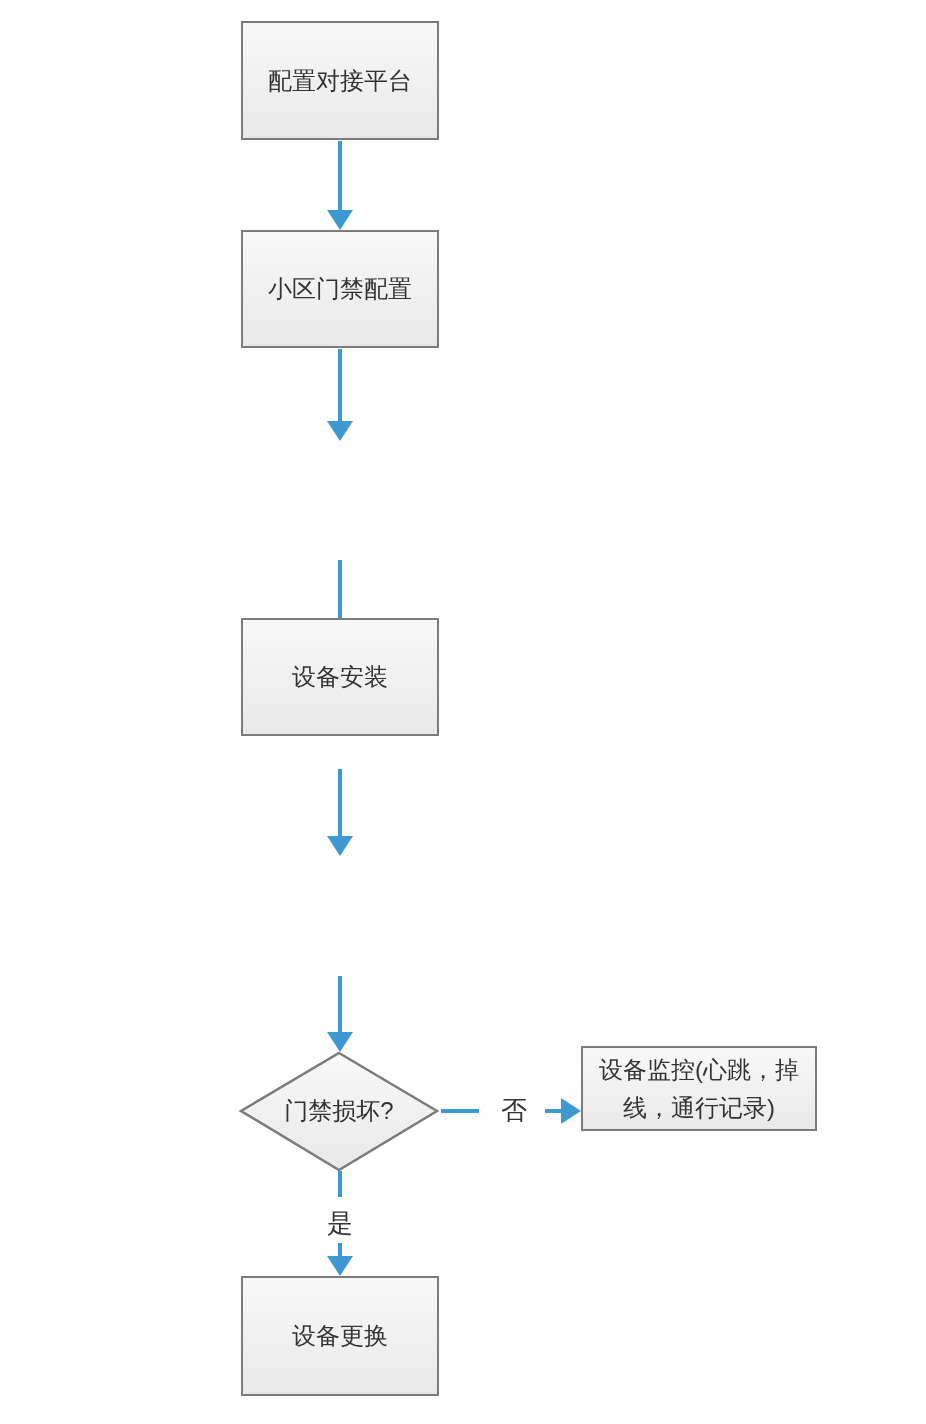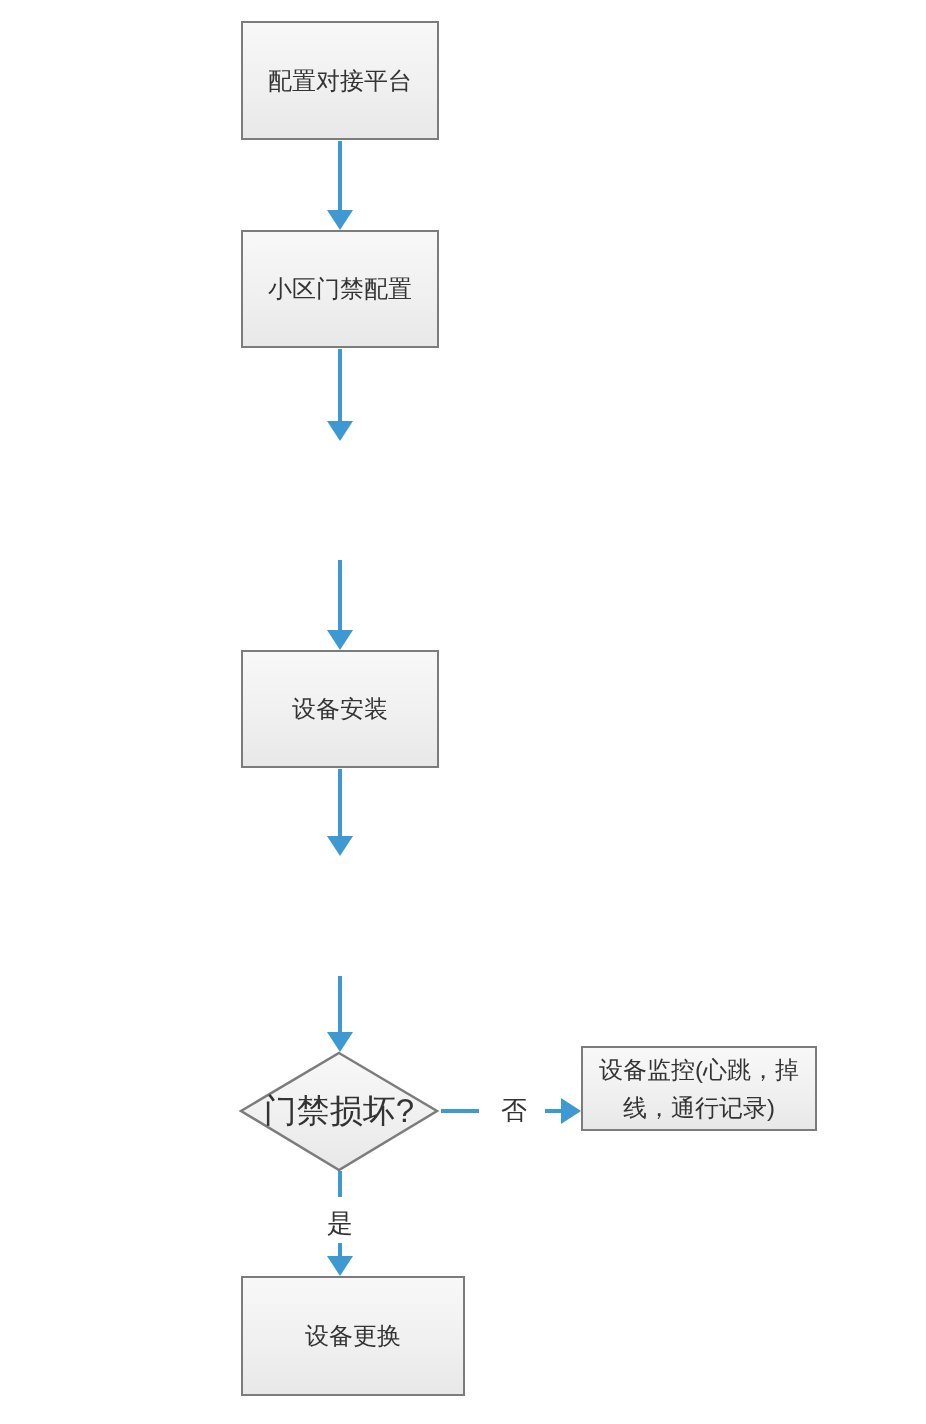--- a/index.html
+++ b/index.html
@@ -42,21 +42,21 @@
     padding:0 6px;
   }
   .node-label{display:block;}
   .diamond-label{
     position:absolute;
     display:flex;
     align-items:center;
     justify-content:center;
     text-align:left;
     color:var(--text);
-    font-size:33px;
+    font-size:24px;
   }
   .edge-label{
     position:absolute;
     display:flex;
     align-items:center;
     justify-content:center;
     color:var(--text);
     font-size:26px;
     background:var(--background);
   }
@@ -110,34 +110,34 @@
 
   <div class="node" style="left:241px;top:21px;width:198px;height:119px">
     <span class="node-label">配置对接平台</span>
   </div>
 
   <div class="node" style="left:241px;top:230px;width:198px;height:118px">
     <span class="node-label">小区门禁配置</span>
   </div>
 
 
-  <div class="node" style="left:241px;top:650px;width:198px;height:118px">
+  <div class="node" style="left:241px;top:618px;width:198px;height:118px">
     <span class="node-label">设备安装</span>
   </div>
 
 
   <div class="diamond-label" style="left:251px;top:1091px;width:176px;height:40px">
     <span>门禁损坏?</span>
   </div>
 
   <div class="node" style="left:581px;top:1046px;width:236px;height:85px">
     <span class="node-label">设备监控(心跳，掉线，通行记录)</span>
   </div>
 
-  <div class="node" style="left:241px;top:1276px;width:224px;height:120px">
+  <div class="node" style="left:241px;top:1276px;width:198px;height:120px">
     <span class="node-label">设备更换</span>
   </div>
 
   <div class="edge-label" style="left:498px;top:1093px;width:32px;height:34px">否</div>
 
   <div class="edge-label" style="left:324px;top:1206px;width:32px;height:34px">是</div>
 
 </div>
 
 </body></html>

